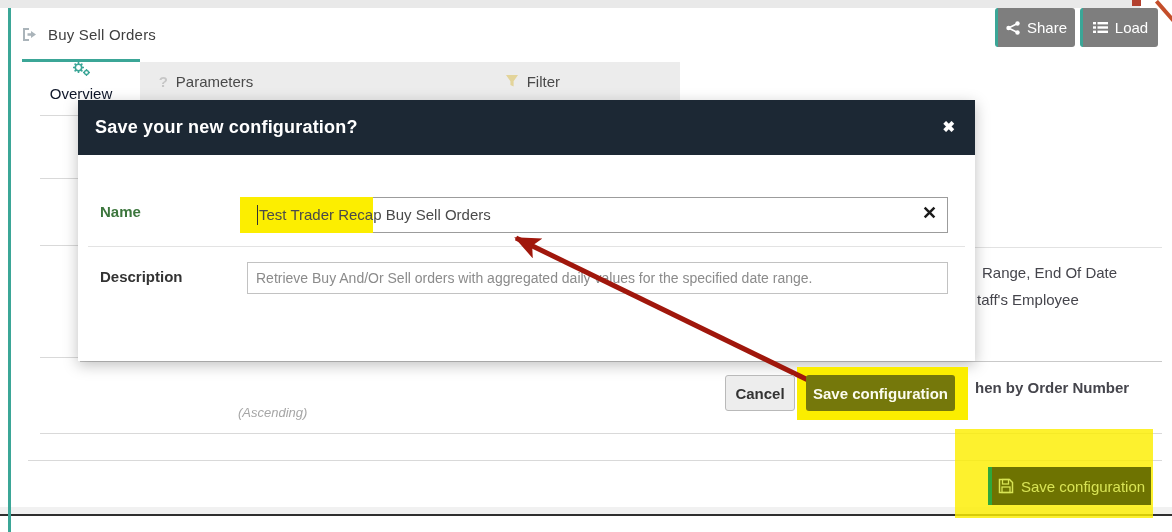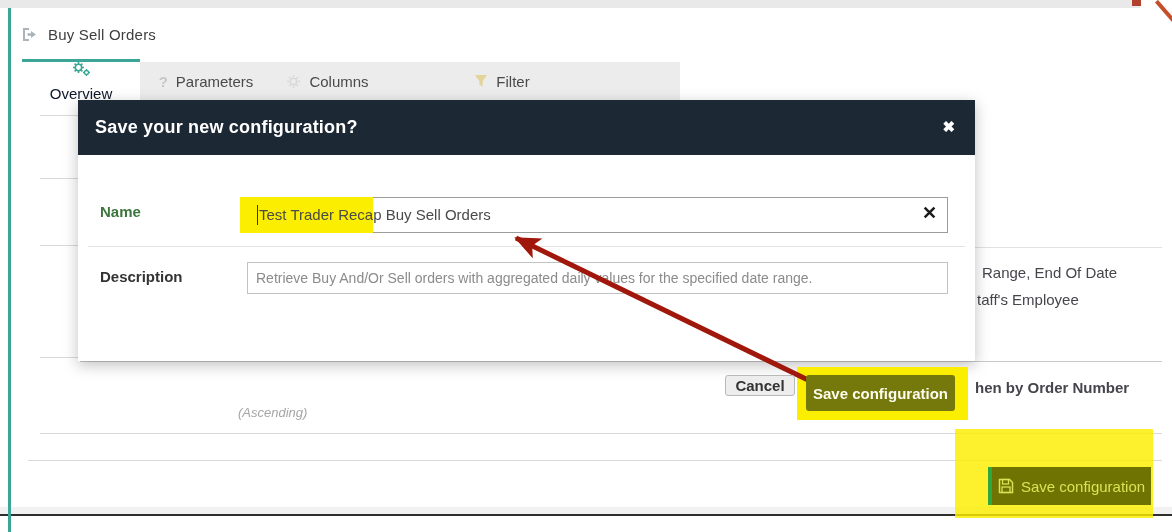--- a/index.html
+++ b/index.html
@@ -20,21 +20,21 @@
   .btn-share { left:995px; width:80px; }
   .btn-load { left:1080px; width:78px; }
 
   
   .tabs-bg { position:absolute; left:140px; top:62px; width:540px; height:38px; background:#ececec; }
   .tab { position:absolute; top:62px; height:38px; display:flex; align-items:center; justify-content:center; gap:8px; font-size:15px; color:#4a4a4a; cursor:pointer; }
   .tab-active { left:22px; top:59px; width:118px; height:41px; background:#fff; border-top:3px solid #3ba697; color:#0f172a;flex-direction:column; }
   .tab-parameters { left:142px; width:128px; }
   .tab-columns { left:270px; width:115px; }
   .tab-sorting { left:385px; width:100px; }
-  .tab-filter { left:462px; width:80px; }
+  .tab-filter { left:480px; width:80px;justify-content:flex-end; }
   .tab-reports { left:565px; width:115px; }
   .faint { opacity:.45; }
 
   
   .hline { position:absolute; height:1px; background:#d9d9d9; }
   .bg-text { position:absolute; font-size:15px; color:#45454c; white-space:nowrap; }
   .ascending { position:absolute; left:238px; top:405px; font-size:13px; font-style:italic; color:#a6a6a6; }
   .bottom-band { position:absolute; left:0; top:507px; width:1172px; height:7px; background:#f1f1f1; }
   .bottom-dark { position:absolute; left:0; top:514px; width:1172px; height:2px; background:#2f2f2f; }
 
@@ -58,21 +58,21 @@
   .name-caret { position:absolute; left:9px; top:7px; width:1px; height:20px; background:#333; z-index:3; }
   .name-text { position:absolute; left:11px; top:8px; z-index:2; font-size:15px; color:#4a4a4a; white-space:pre; }
   .name-clear { position:absolute; right:10px; top:4px; z-index:3; font-size:18px; font-weight:bold; color:#1a1a1a; cursor:pointer; }
 
   .body-sep { position:absolute; left:10px; top:91px; width:877px; height:1px; background:#e3e3e3; }
 
   .desc-input { position:absolute; left:169px; top:107px; width:701px; height:32px; border:1px solid #c2c2c2; background:#fff; font-family:"Liberation Sans",sans-serif; font-size:14px; color:#8b8b8b; padding:0 8px; }
 
   
   .footer-yellow { position:absolute; left:797px; top:367px; width:171px; height:53px; background:#fbee00; z-index:11; }
-  .btn-cancel { position:absolute; left:725px; top:375px; width:70px; height:21px; background:#ededed; border:1px solid #b9b9b9; border-radius:3px; color:#333; font-size:15px; font-weight:bold; display:flex; align-items:center; justify-content:center; z-index:25; cursor:pointer; }
+  .btn-cancel { position:absolute; left:725px; top:375px; width:70px; height:36px; background:#ededed; border:1px solid #b9b9b9; border-radius:3px; color:#333; font-size:15px; font-weight:bold; display:flex; align-items:center; justify-content:center; z-index:25; cursor:pointer; }
   .btn-save-modal { position:absolute; left:806px; top:375px; width:149px; height:36px; background:#75780b; border-radius:3px; color:#fcfcef; font-size:15px; font-weight:bold; display:flex; align-items:center; justify-content:center; z-index:25; cursor:pointer; }
 
   .arrow-svg { position:absolute; left:0; top:0; z-index:20; pointer-events:none; }
   svg.ic { display:block; }
 </style>
 </head>
 <body>
 
 <div class="stage">
 
@@ -84,21 +84,45 @@
   <div class="page-title-row">
     <span>
       <svg class="ic" width="16" height="15" viewBox="0 0 16 15">
           <path d="M1 1 h6 v2 H3 v9 h4 v2 H1 z" fill="#aab4ba"></path>
           <path d="M9 4 l5 3.5 L9 11 v-2.3 H5.5 v-2.4 H9 z" fill="#aab4ba"></path>
         </svg>
     </span>
     <span class="page-title">Buy Sell Orders</span>
   </div>
 
-
+  <div class="top-btn btn-share">
+    <span>
+      <svg class="ic" width="14" height="14" viewBox="0 0 14 14">
+          <circle cx="11.5" cy="2.5" r="2.2" fill="#fff"></circle>
+          <circle cx="2.5" cy="7" r="2.2" fill="#fff"></circle>
+          <circle cx="11.5" cy="11.5" r="2.2" fill="#fff"></circle>
+          <path d="M2.5 7 L11.5 2.5 M2.5 7 L11.5 11.5" stroke="#fff" stroke-width="1.6"></path>
+        </svg>
+    </span>
+    <span>Share</span>
+  </div>
+
+  <div class="top-btn btn-load">
+    <span>
+      <svg class="ic" width="15" height="13" viewBox="0 0 15 13">
+          <rect x="0" y="1" width="3" height="2.4" fill="#fff"></rect>
+          <rect x="4.5" y="1" width="10.5" height="2.4" fill="#fff"></rect>
+          <rect x="0" y="5.3" width="3" height="2.4" fill="#fff"></rect>
+          <rect x="4.5" y="5.3" width="10.5" height="2.4" fill="#fff"></rect>
+          <rect x="0" y="9.6" width="3" height="2.4" fill="#fff"></rect>
+          <rect x="4.5" y="9.6" width="10.5" height="2.4" fill="#fff"></rect>
+        </svg>
+    </span>
+    <span>Load</span>
+  </div>
 
   <div class="tabs-bg"></div>
 
   <div class="tab tab-active">
     <span>
       <svg class="ic" width="19" height="16" viewBox="0 0 19 16">
           <g stroke="#3ba697" stroke-width="1.6" fill="none">
             <circle cx="6.5" cy="6.5" r="3.2"></circle>
             <path d="M6.5 1v2 M6.5 10v2 M1 6.5h2 M10 6.5h2 M2.6 2.6l1.4 1.4 M9 9l1.4 1.4 M10.4 2.6L9 4 M4 9l-1.4 1.4"></path>
           </g>
@@ -109,31 +133,20 @@
         </svg>
     </span>
     <span>Overview</span>
   </div>
 
   <div class="tab tab-parameters">
     <span class="faint" style="font-size:15px;font-weight:bold;color:#9a9a9a;">?</span>
     <span>Parameters</span>
   </div>
 
-  <div class="tab tab-columns">
-    <span class="faint">
-      <svg class="ic" width="15" height="15" viewBox="0 0 15 15">
-          <g stroke="#c2c2c2" stroke-width="1.5" fill="none">
-            <circle cx="7.5" cy="7.5" r="3.2"></circle>
-            <path d="M7.5 1v2 M7.5 12v2 M1 7.5h2 M12 7.5h2 M3 3l1.5 1.5 M10.5 10.5L12 12 M12 3l-1.5 1.5 M4.5 10.5L3 12"></path>
-          </g>
-        </svg>
-    </span>
-    <span>Columns</span>
-  </div>
 
 
   <div class="tab tab-filter">
     <span>
       <svg class="ic" width="14" height="14" viewBox="0 0 14 14">
           <path d="M1 1 h12 L8.6 7.2 V12.5 L5.4 11 V7.2 Z" fill="#e3d49a"></path>
         </svg>
     </span>
     <span>Filter</span>
   </div>

